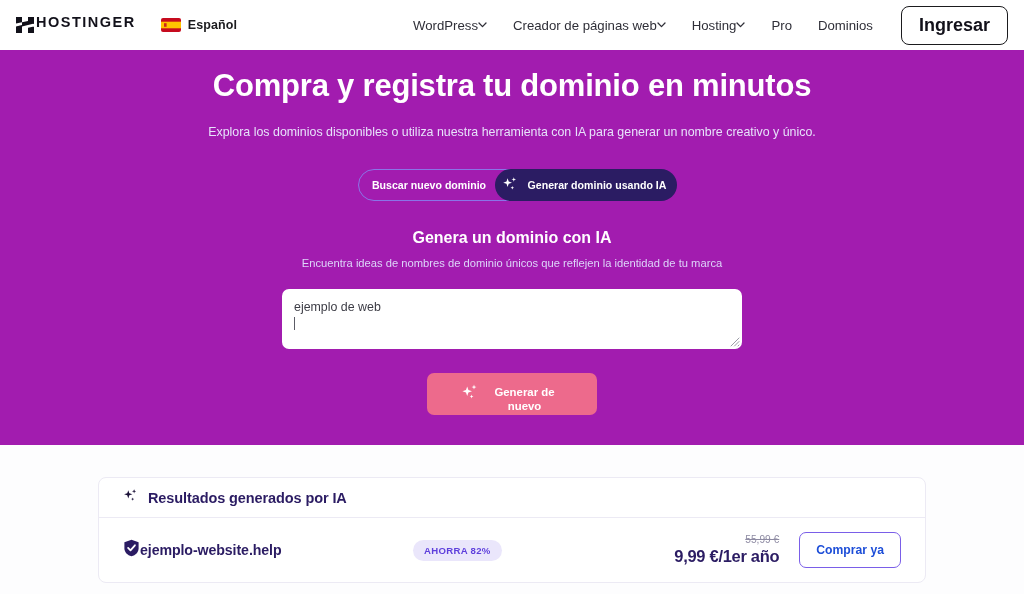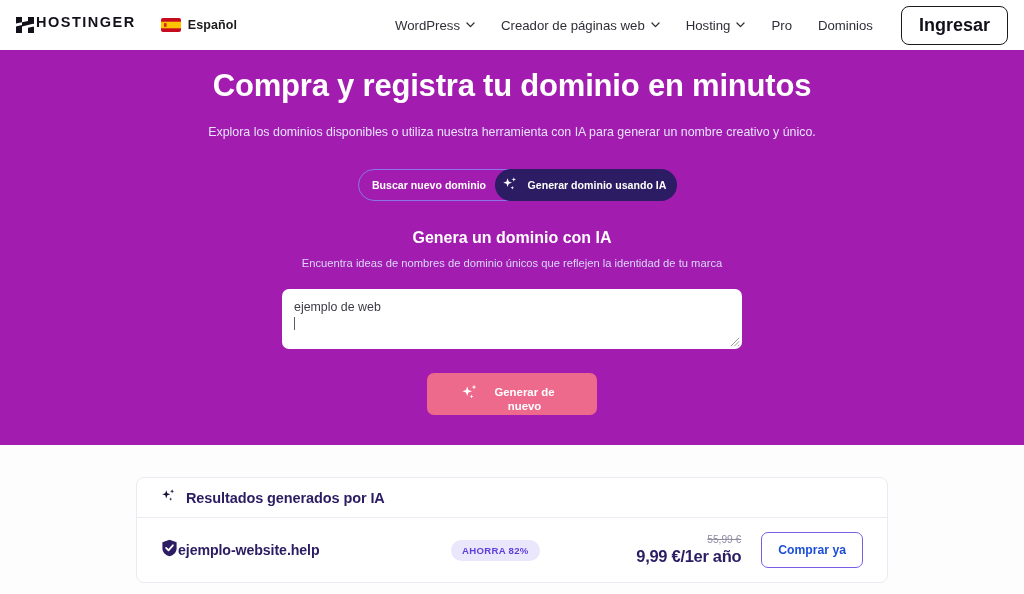--- a/index.html
+++ b/index.html
@@ -56,21 +56,20 @@
   }
   .nav {
     margin-left: auto;
     display: flex;
     align-items: center;
     gap: 26px;
   }
   .nav-item {
     display: flex;
     align-items: center;
-    gap: 6px;
     font-size: 13.2px;
     color: #2f2f38;
     cursor: pointer;
     white-space: nowrap;
   }
   .caret { display:block; }
   .login-btn {
     border: 1.6px solid #1b1b1e;
     border-radius: 8px;
     padding: 8px 17px;
@@ -213,21 +212,21 @@
   }
   .gen-btn .lbl { text-align:center;margin-top:12px; }
 
   
   .results-area {
     background: #fdfdfe;
     height: 149px;
     padding-top: 32px;
   }
   .results-card {
-    width: 752px;
+    width: 828px;
     margin: 0 auto;
     background: #ffffff;
     border: 1px solid #eceaf4;
     border-radius: 8px;
     overflow: hidden;
   }
   .results-head {
     height: 40px;
     display: flex;
     align-items: center;

